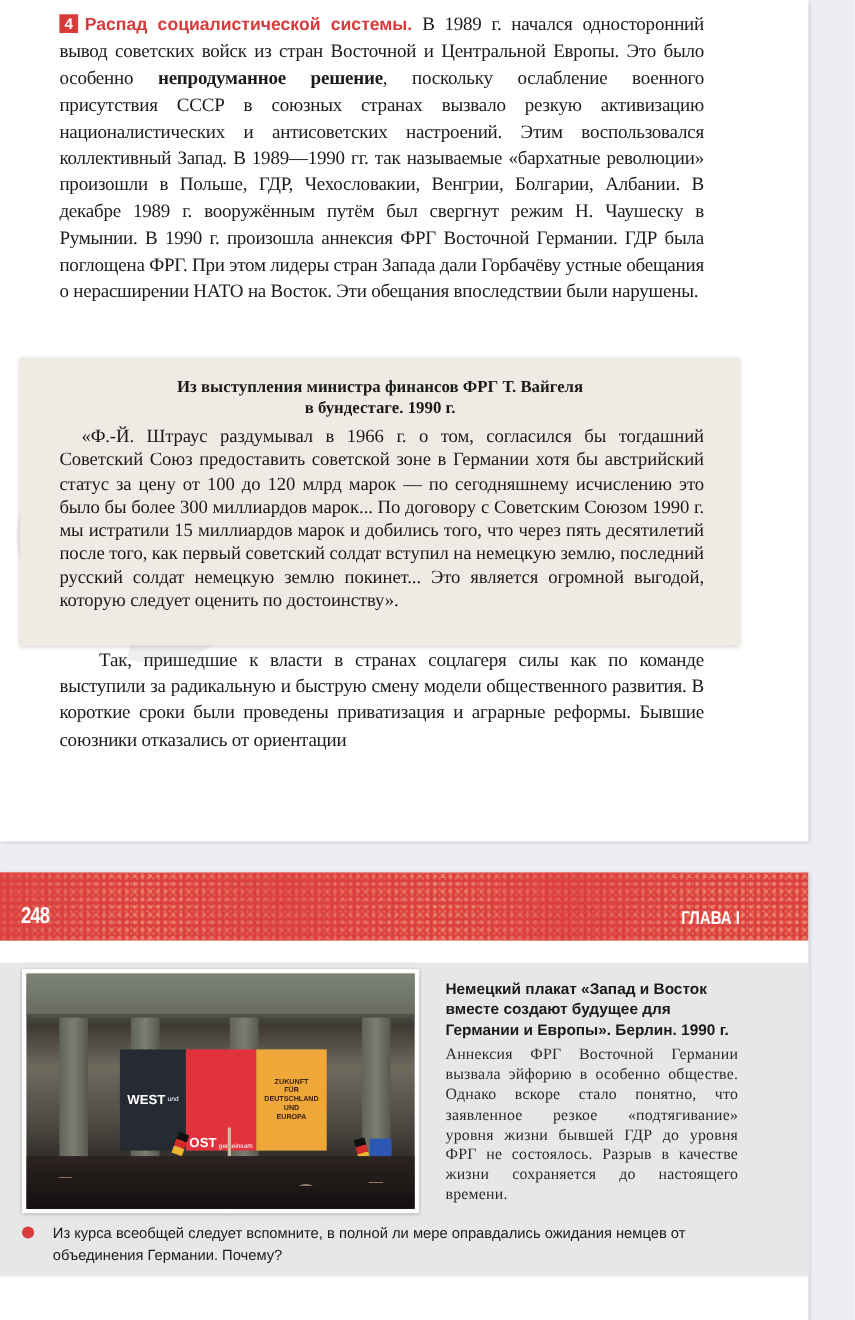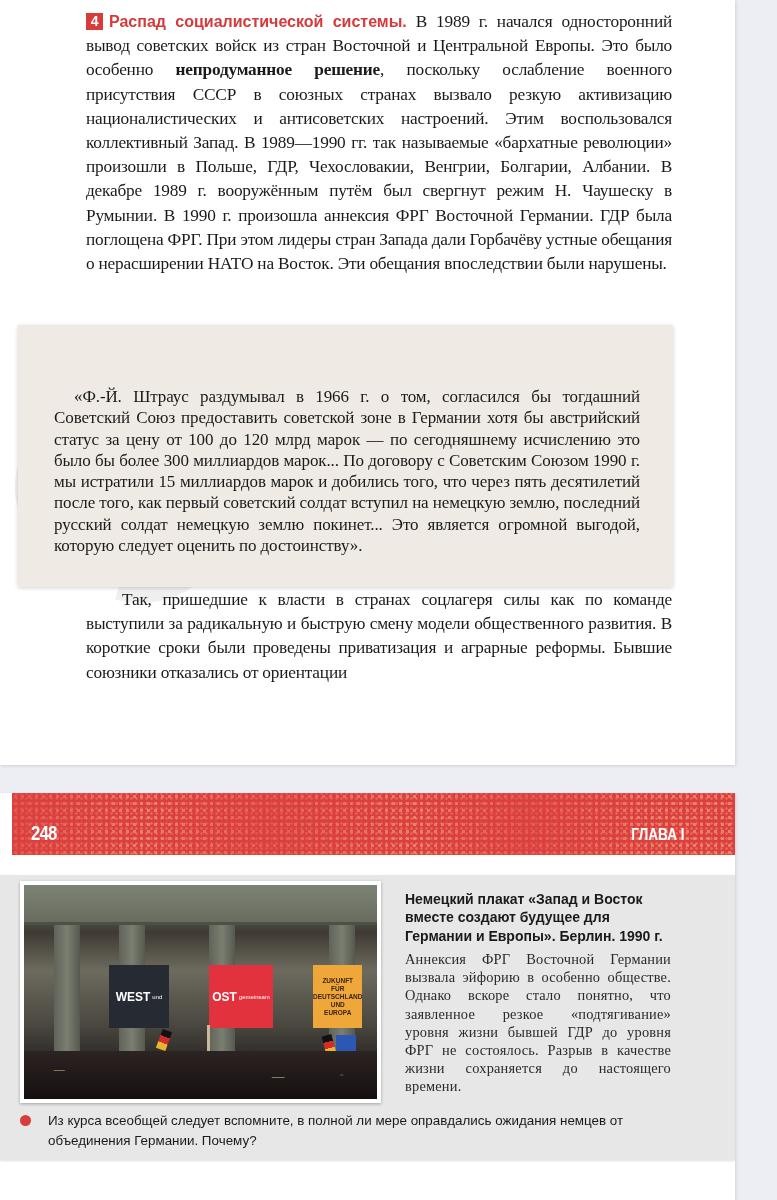--- a/index.html
+++ b/index.html
@@ -3,51 +3,51 @@
 <meta charset="utf-8">
 <style>
   * { box-sizing: border-box; margin: 0; padding: 0; }
   html, body { width: 777px; height: 1200px; overflow: hidden; }
   body { background: #eceef3; position: relative; font-family: "Liberation Serif", serif; color: #1a1a1a; }
 
   .page { position: absolute; left: 0; width: 735px; background: #ffffff; box-shadow: 1px 1px 3px rgba(0,0,0,0.12); overflow: hidden; }
   .page-top { top: 0; height: 765px; }
   .page-bottom { top: 793px; height: 420px; }
 
-  .body-text { position: absolute; left: 54px; width: 586px; font-size: 17.3px; line-height: 24.2px; text-align: justify; letter-spacing: -0.2px; margin-left: 32px; }
+  .body-text { position: absolute; left: 54px; width: 586px; font-size: 17.3px; line-height: 24.2px; text-align: justify; letter-spacing: -0.2px; }
   .section-para { top: 10px; }
   .section-num { display: inline-block; background: #d93a3a; color: #fff; font-family: "Liberation Sans", sans-serif; font-weight: bold; font-size: 14px; line-height: 17px; width: 17px; text-align: center; margin-right: 6px; vertical-align: 1px; }
   .section-title { color: #d63a3a; font-family: "Liberation Sans", sans-serif; font-weight: bold; font-size: 16px; letter-spacing: 0; }
   .bold { font-weight: bold; }
 
   .quote-box { position: absolute; top: 325px; left: 18px; width: 655px; height: 262px; background: #efebe4; box-shadow: 0 1px 4px rgba(0,0,0,0.18); }
   .quote-title { position: absolute; top: 17px; left: 0; width: 100%; text-align: center; font-weight: bold; font-size: 15.3px; line-height: 19px; }
   .quote-text { position: absolute; top: 61px; left: 36px; width: 586px; font-size: 17px; line-height: 21.3px; text-align: justify; text-indent: 20px; letter-spacing: -0.1px; }
 
   .second-para { top: 588px; text-indent: 36px; }
 
-  .header-band { position: absolute; top: 0; left: 12px; width: 100%; height: 62px;
+  .header-band { position: absolute; top: 0; left: 0; width: 100%; height: 62px;
     background-color: #dc3f3f;
     background-image:
       radial-gradient(circle, rgba(236,140,110,0.85) 1.6px, transparent 2px),
       radial-gradient(circle, rgba(236,140,110,0.55) 1.1px, transparent 1.5px);
     background-size: 7px 7px, 5px 5px; background-position: 0 0, 2px 3px; }
   .header-band::after { content: ""; position: absolute; inset: 0; background: linear-gradient(90deg, rgba(220,63,63,0.6) 0%, rgba(220,63,63,0) 18%, rgba(220,63,63,0.5) 35%, rgba(220,63,63,0) 55%, rgba(220,63,63,0.55) 70%, rgba(220,63,63,0) 88%); }
   .page-number { position: absolute; left: 19px; top: 28px; color: #fff; font-family: "Liberation Sans", sans-serif; font-weight: bold; font-size: 21px; letter-spacing: -1px; transform: scaleX(0.8); transform-origin: left; z-index: 2; }
   .chapter-label { position: absolute; right: 62px; top: 32px; color: #fff; font-family: "Liberation Sans", sans-serif; font-weight: bold; font-size: 17px; transform: scaleX(0.8); transform-origin: right; z-index: 2; }
 
   .gray-box { position: absolute; top: 82px; left: 0; width: 735px; height: 285px; background: #e7e7e7; box-shadow: 0 1px 2px rgba(0,0,0,0.12); }
   .photo-frame { position: absolute; top: 6px; left: 20px; width: 361px; height: 222px; background: #fff; padding: 4px; box-shadow: 0 1px 3px rgba(0,0,0,0.3); }
   .photo { position: relative; width: 100%; height: 100%; overflow: hidden;
     background: linear-gradient(180deg, #6f7466 0%, #5b6255 12%, #3e3a33 22%, #6d6a5e 40%, #4a4840 65%, #262221 85%, #1b1716 100%); }
   .pillar { position: absolute; top: 40px; height: 150px; width: 26px; background: linear-gradient(90deg, #5f6359, #7b7f72, #55594f); }
   .entablature { position: absolute; top: 0; left: 0; right: 0; height: 40px; background: linear-gradient(180deg, #7d8374, #676c5f); border-bottom: 3px solid #4c5046; }
-  .sign { position: absolute; top: 80px; left: 85px; width: 188px; height: 63px; display: flex; gap: 40px; }
+  .sign { position: absolute; top: 69px; left: 85px; width: 188px; height: 92px; display: flex; }
   .sign-black { flex: 0 0 60px; background: #262a33; color: #fff; font-family: "Liberation Sans", sans-serif; font-weight: bold; font-size: 12px; display: flex; align-items: center; justify-content: center; }
-  .sign-red { flex: 0 0 64px; background: #e2323d; color: #fff; font-family: "Liberation Sans", sans-serif; font-weight: bold; font-size: 12px; display: flex; align-items: center; justify-content: center; }
+  .sign-red { flex: 0 0 64px; background: #e2323d; color: #fff; font-family: "Liberation Sans", sans-serif; font-weight: bold; font-size: 12px; display: flex; align-items: flex-end; justify-content: center; }
   .sign-gold { flex: 1; background: #f0a73a; color: #3a2410; font-family: "Liberation Sans", sans-serif; font-weight: bold; font-size: 6.5px; line-height: 8px; text-align: center; display: flex; flex-direction: column; justify-content: center; }
   .sign small { font-size: 6px; font-weight: normal; margin-left: 2px; }
   .pole { position: absolute; top: 140px; left: 183px; width: 3px; height: 80px; background: #c9b89a; }
   .crowd { position: absolute; bottom: 0; left: 0; right: 0; height: 48px; background: radial-gradient(ellipse at 10% 40%, #8a6e5c 0 6px, transparent 7px), radial-gradient(ellipse at 72% 55%, #8b7565 0 6px, transparent 7px), radial-gradient(ellipse at 90% 50%, #937a66 0 6px, transparent 7px), linear-gradient(180deg, #2c2423, #140f0f); }
   .flag { position: absolute; width: 10px; height: 20px; background: linear-gradient(180deg, #111 0 33%, #d32a2a 33% 66%, #e9b530 66%); }
   .eu-flag { position: absolute; width: 20px; height: 16px; background: #2d57b4; }
 
   .caption { position: absolute; left: 405px; top: 15px; width: 266px; }
   .caption-title { font-family: "Liberation Sans", sans-serif; font-weight: bold; font-size: 14px; line-height: 18.3px; color: #1a1a1a; }
   .caption-text { margin-top: 5px; font-size: 14.4px; line-height: 18.2px; text-align: justify; letter-spacing: 0.2px; color: #2a2a2a; }
@@ -61,20 +61,24 @@
 <body>
 
 <div class="page page-top">
   <div class="watermark" style="left:20px; top:300px; font-size:320px; transform:rotate(-55deg);">Э</div>
 
   <p class="body-text section-para">
     <span class="section-num">4</span><span class="section-title">Распад социалистической системы.</span><span> В 1989 г. начался односторонний вывод советских войск из стран Восточной и Центральной Европы. Это было особенно </span><span class="bold">непродуманное решение</span><span>, поскольку ослабление военного присутствия СССР в союзных странах вызвало резкую активизацию националистических и антисоветских настроений. Этим воспользовался коллективный Запад. В 1989—1990 гг. так называемые «бархатные революции» произошли в Польше, ГДР, Чехословакии, Венгрии, Болгарии, Албании. В декабре 1989 г. вооружённым путём был свергнут режим Н. Чаушеску в Румынии. В 1990 г. произошла аннексия ФРГ Восточной Германии. ГДР была поглощена ФРГ. При этом лидеры стран Запада дали Горбачёву устные обещания о нерасширении НАТО на Восток. Эти обещания впоследствии были нарушены.</span>
   </p>
 
   <div class="quote-box">
+    <div class="quote-title">
+      <div>Из выступления министра финансов ФРГ Т. Вайгеля</div>
+      <div>в бундестаге. 1990 г.</div>
+    </div>
     <p class="quote-text">«Ф.-Й. Штраус раздумывал в 1966 г. о том, согласился бы тогдашний Советский Союз предоставить советской зоне в Германии хотя бы австрийский статус за цену от 100 до 120 млрд марок — по сегодняшнему исчислению это было бы более 300 миллиардов марок... По договору с Советским Союзом 1990 г. мы истратили 15 миллиардов марок и добились того, что через пять десятилетий после того, как первый советский солдат вступил на немецкую землю, последний русский солдат немецкую землю покинет... Это является огромной выгодой, которую следует оценить по достоинству».</p>
   </div>
 
   <p class="body-text second-para">Так, пришедшие к власти в странах соцлагеря силы как по команде выступили за радикальную и быструю смену модели общественного развития. В короткие сроки были проведены приватизация и аграрные реформы. Бывшие союзники отказались от ориентации</p>
 </div>
 
 <div class="page page-bottom">
   <div class="header-band">
     <span class="page-number">248</span>
     <span class="chapter-label">ГЛАВА I</span>

